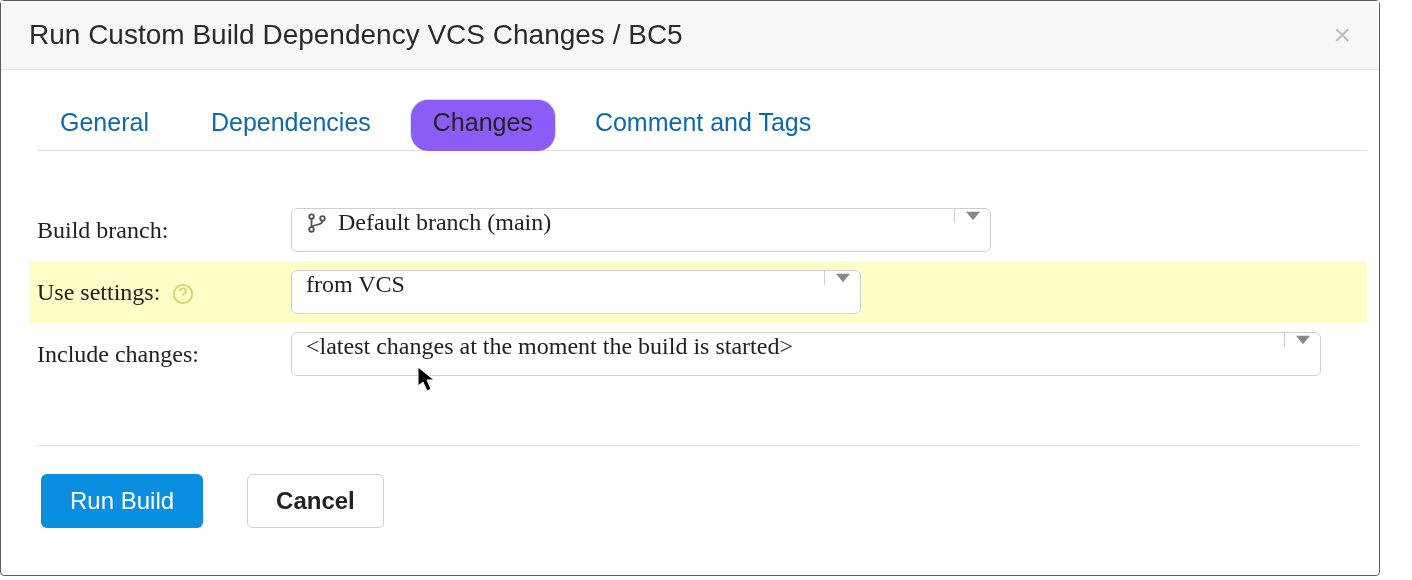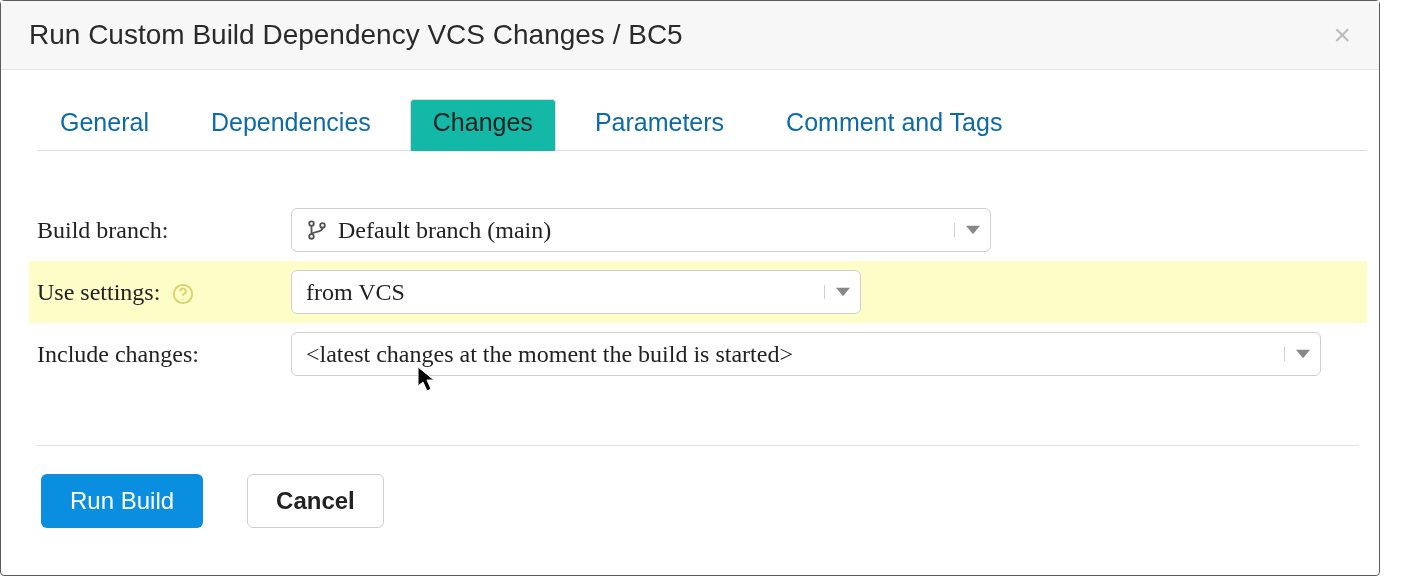--- a/index.html
+++ b/index.html
@@ -59,23 +59,24 @@
     color: #0d6aa8;
     cursor: pointer;
     border: 1px solid transparent;
     border-bottom: none;
     top: 1px;
     position: relative;
     border-top-left-radius: 4px;
     border-top-right-radius: 4px;
   }
   .tab.active {
-    background: #14b8a6;
+    background: #8b5cf6;
     color: #222;
     border-color: #dcdcdc;
+    border-radius: 18px;
   }
   .form-row {
     display: flex;
     align-items: center;
     padding: 9px 46px 9px 8px;
     font-size: 24px;
     font-family: Liberation Serif, serif;
   }
   .form-row.highlight {
     background: #fefcc7;
@@ -84,21 +85,21 @@
     width: 254px;
     color: #222;
   }
   .help-icon {
     display: inline-flex;
     vertical-align: middle;
     margin-left: 6px;
   }
   .select {
     display: flex;
-    align-items: center;
+    align-items: flex-start;
     border: 1px solid #cfcfcf;
     border-radius: 6px;
     background: #fff;
     height: 44px;
     overflow: hidden;
   }
   .select-text {
     flex: 1;
     display: flex;
     align-items: center;
@@ -159,21 +160,20 @@
     <span class="title">Run Custom Build Dependency VCS Changes / BC5</span>
     <span class="close">×</span>
   </div>
 
   <div class="body">
 
     <div class="tabs">
       <div class="tab">General</div>
       <div class="tab">Dependencies</div>
       <div class="tab active">Changes</div>
-      <div class="tab">Parameters</div>
       <div class="tab">Comment and Tags</div>
     </div>
 
     <div class="form-row">
       <span class="label">Build branch:</span>
       <div class="select branch-select">
         <span class="select-text">
           <span class="branch-icon">
             <svg width="22" height="22" viewBox="0 0 24 24" fill="none" stroke="#555" stroke-width="2">
               <circle cx="6" cy="5" r="2.5"></circle>

